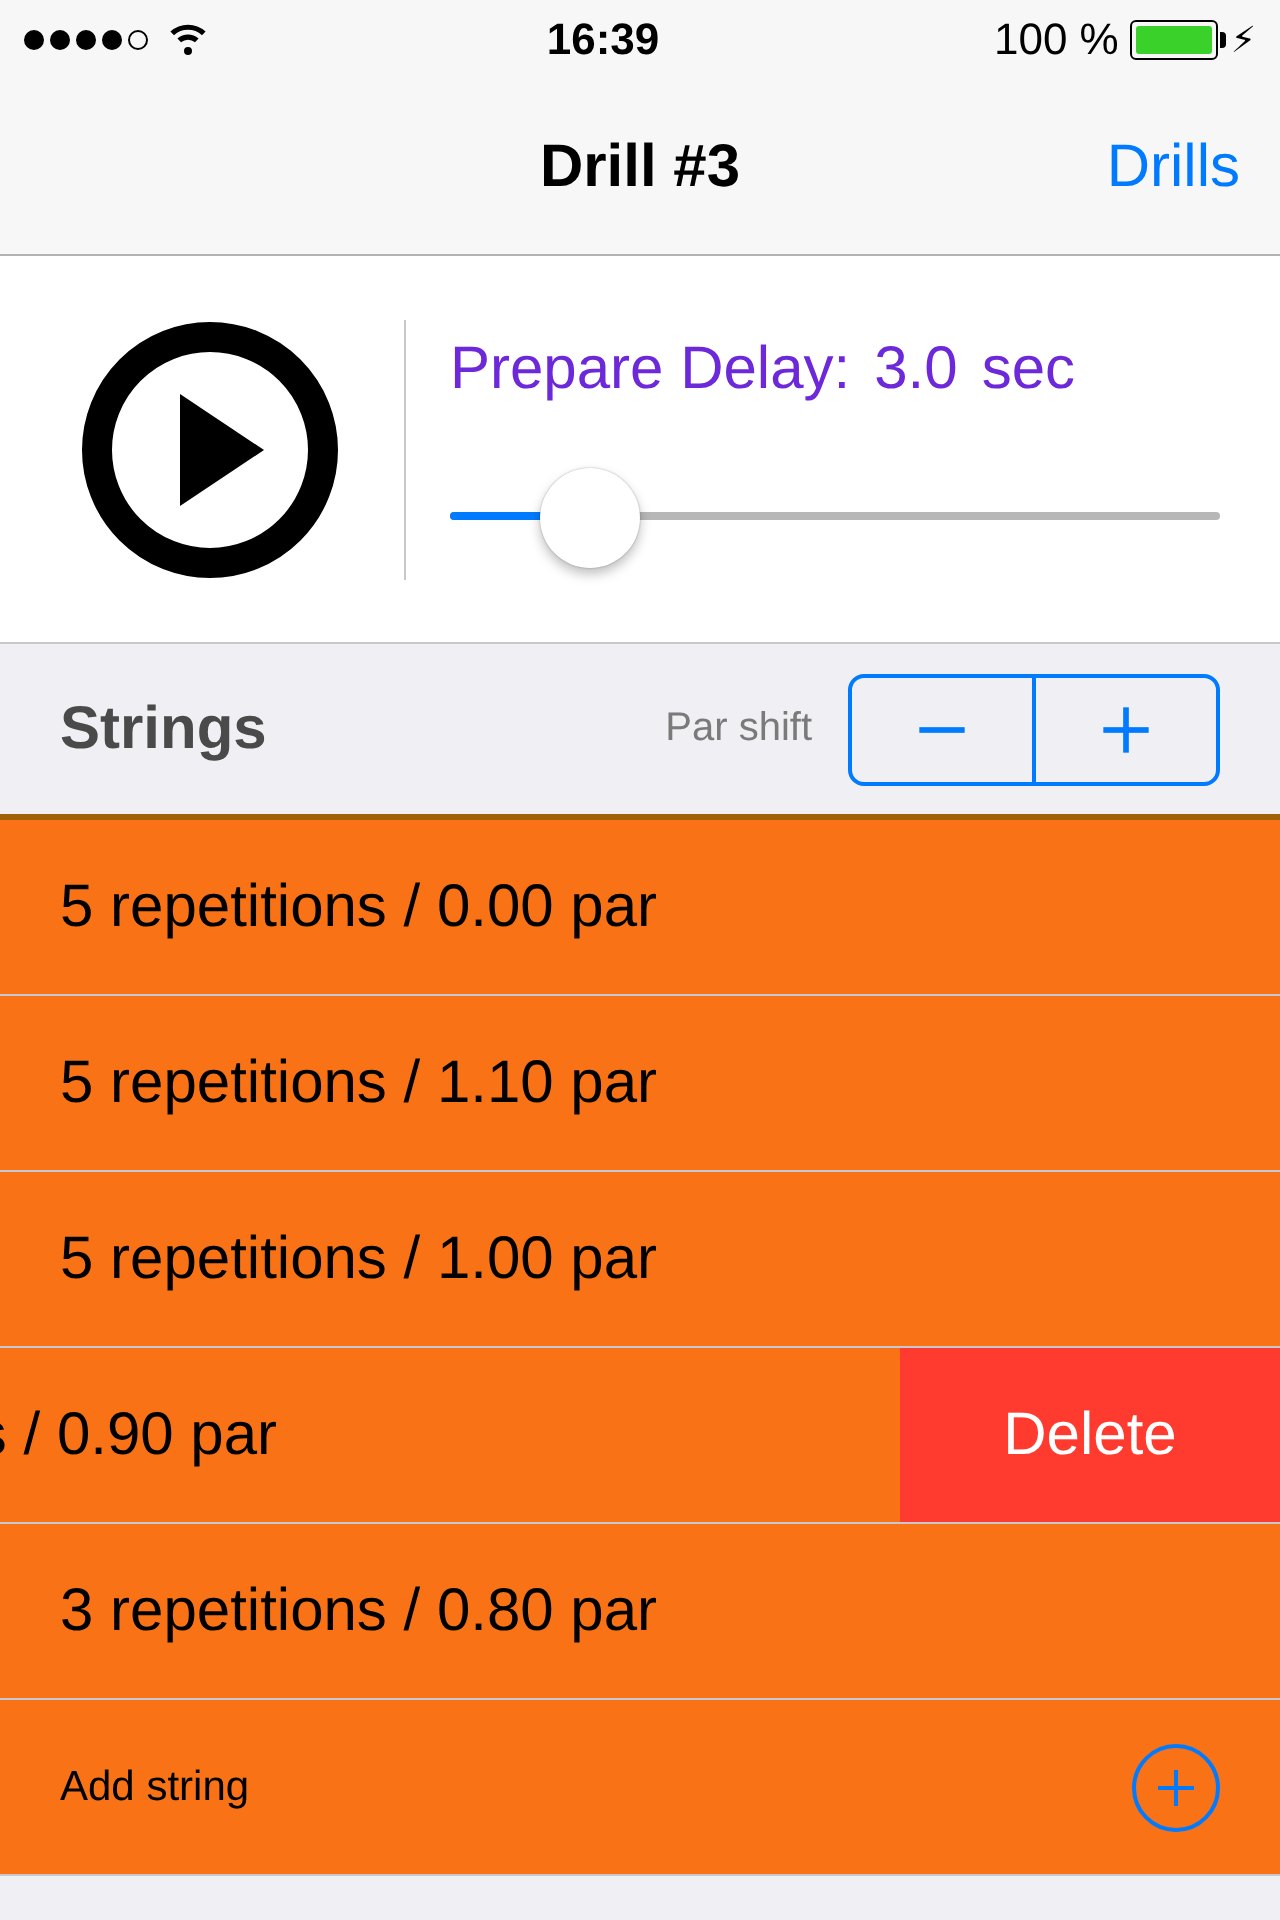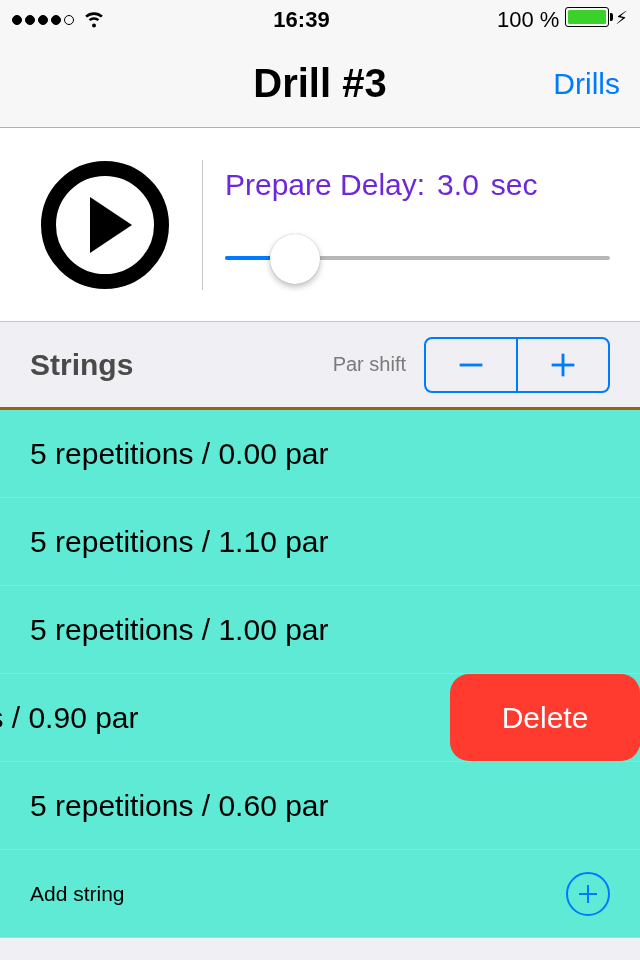--- a/index.html
+++ b/index.html
@@ -5,30 +5,30 @@
   * { box-sizing: border-box; margin: 0; padding: 0; }
   html, body { width: 640px; height: 960px; font-family: -apple-system, "Helvetica Neue", Helvetica, Arial, sans-serif; background: #fff; overflow: hidden; }
   
   
   .status-bar { height: 40px; background: #f7f7f8; display: flex; align-items: center; justify-content: space-between; padding: 0 12px; font-size: 22px; color: #000; }
   .status-left { display: flex; align-items: center; gap: 8px; }
   .dots { display: flex; gap: 3px; }
   .dot { width: 10px; height: 10px; border-radius: 50%; border: 1.5px solid #000; }
   .dot.filled { background: #000; }
   .wifi-icon svg { width: 24px; height: 24px; }
-  .status-right { display: flex; align-items: flex-start; gap: 6px; }
+  .status-right { display: flex; align-items: center; gap: 6px; }
   .battery { width: 44px; height: 20px; border: 1.5px solid #000; border-radius: 3px; position: relative; }
   .battery::after { content: ""; position: absolute; right: -5px; top: 5px; width: 3px; height: 8px; background: #000; border-radius: 0 2px 2px 0; }
   .battery-fill { position: absolute; inset: 2px; background: #3ad22a; border-radius: 1.5px; }
   .bolt { font-size: 18px; }
 
   
   .nav-bar { height: 88px; background: #f7f7f8; border-bottom: 1px solid #b2b2b2; display: flex; align-items: center; position: relative; padding: 0 20px; justify-content: flex-end; }
   .nav-back { color: #007AFF; font-size: 30px; font-weight: 400; }
-  .nav-title { position: absolute; left: 0; right: 0; text-align: center; font-size: 40px; font-weight: 600; color: #000; pointer-events: none; }
+  .nav-title { position: absolute; left: 0; right: 0; text-align: center; font-size: 30px; font-weight: 600; color: #000; pointer-events: none; }
 
   
   .delay-panel { height: 194px; background: #fff; display: flex; align-items: center; padding: 0 30px; border-bottom: 1px solid #c8c7cc; }
   .play-col { width: 150px; display: flex; justify-content: center; }
   .play-btn { width: 128px; height: 128px; border-radius: 50%; border: 15px solid #000; display: flex; align-items: center; justify-content: center; cursor: pointer; }
   .play-triangle { width: 0; height: 0; border-left: 42px solid #000; border-top: 28px solid transparent; border-bottom: 28px solid transparent; margin-left: 12px; }
   .vsep { width: 1px; height: 130px; background: #c8c7cc; margin: 0 22px; }
   .delay-col { flex: 1; display: flex; flex-direction: column; gap: 30px; }
   .delay-label-row { display: flex; align-items: baseline; gap: 12px; font-size: 30px; color: #6d28d9; }
   .delay-value { font-weight: 400; }
@@ -39,28 +39,28 @@
 
   
   .strings-header { height: 88px; background: #efeff4; border-bottom: 3px solid #a16207; display: flex; align-items: center; padding: 0 30px; gap: 18px; }
   .strings-title { font-size: 30px; font-weight: 700; color: #4a4a4a; flex: 0 0 auto; }
   .par-shift-label { font-size: 20px; color: #7a7a7a; margin-left: auto; }
   .stepper { display: flex; border: 2px solid #007AFF; border-radius: 8px; overflow: hidden; height: 56px; }
   .stepper button { width: 90px; background: transparent; border: none; color: #007AFF; font-size: 40px; line-height: 1; display:flex; align-items:center; justify-content:center; cursor:pointer; }
   .stepper .sep { width: 2px; background: #007AFF; }
 
   
-  .list { background: #5eead4; }
+  .list { background: #f97316; }
   .row { height: 88px; border-bottom: 1px solid #c8c7cc; display: flex; align-items: center; padding: 0 30px; font-size: 30px; color: #000; position: relative; overflow: hidden; }
   .row:first-child { border-top: none; }
   .delete-btn { position: absolute; top: 0; right: -190px; width: 190px; height: 100%; background: #ff3b30; color: #fff; font-size: 30px; display: flex; align-items: center; justify-content: center; }
   
   .row.swiped { padding-left: 30px; }
   .row.swiped .row-text { transform: translateX(-190px); }
-  .row.swiped .delete-btn { right: 0; border-radius: 19px; }
+  .row.swiped .delete-btn { right: 0; }
   .row-text { flex: 1; white-space: nowrap; }
   
   .add-row { height: 88px; border-bottom: 1px solid #c8c7cc; display: flex; align-items: center; padding: 0 30px; font-size: 21px; color: #000; justify-content: space-between; }
   .plus-circle { width: 44px; height: 44px; border: 2.5px solid #007AFF; border-radius: 50%; display: flex; align-items: center; justify-content: center; color: #007AFF; }
   .plus-circle svg { width: 24px; height: 24px; }
 
   .footer-gap { height: 22px; background: #efeff4; border-top: 0; }
 </style>
 </head>
 <body>
@@ -143,21 +143,21 @@
     <span class="row-text">5 repetitions / 1.10 par</span>
   </div>
   <div class="row">
     <span class="row-text">5 repetitions / 1.00 par</span>
   </div>
   <div class="row swiped">
     <span class="row-text">5 repetitions / 0.90 par</span>
     <div class="delete-btn">Delete</div>
   </div>
   <div class="row">
-    <span class="row-text">5 repetitions / 0.60 par</span>
+    <span class="row-text">3 repetitions / 0.80 par</span>
   </div>
   <div class="add-row">
     <span>Add string</span>
     <span class="plus-circle">
       <svg viewBox="0 0 24 24">
           <rect x="3" y="11" width="18" height="2" fill="#007AFF"></rect>
           <rect x="11" y="3" width="2" height="18" fill="#007AFF"></rect>
         </svg>
     </span>
   </div>

